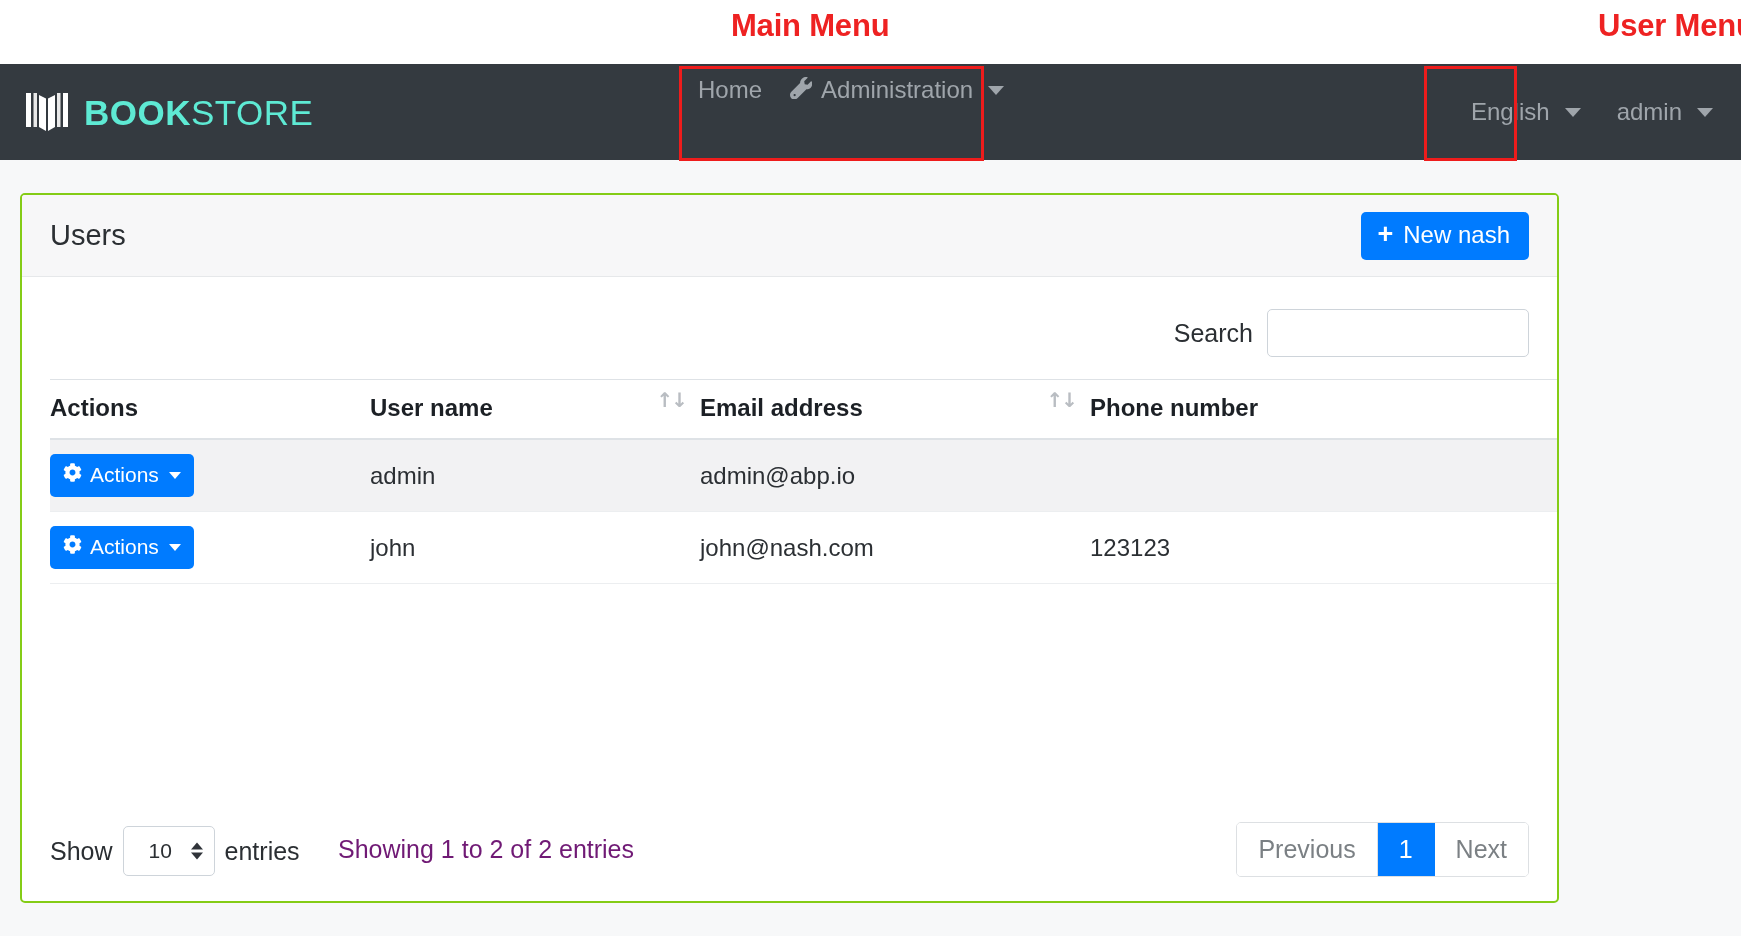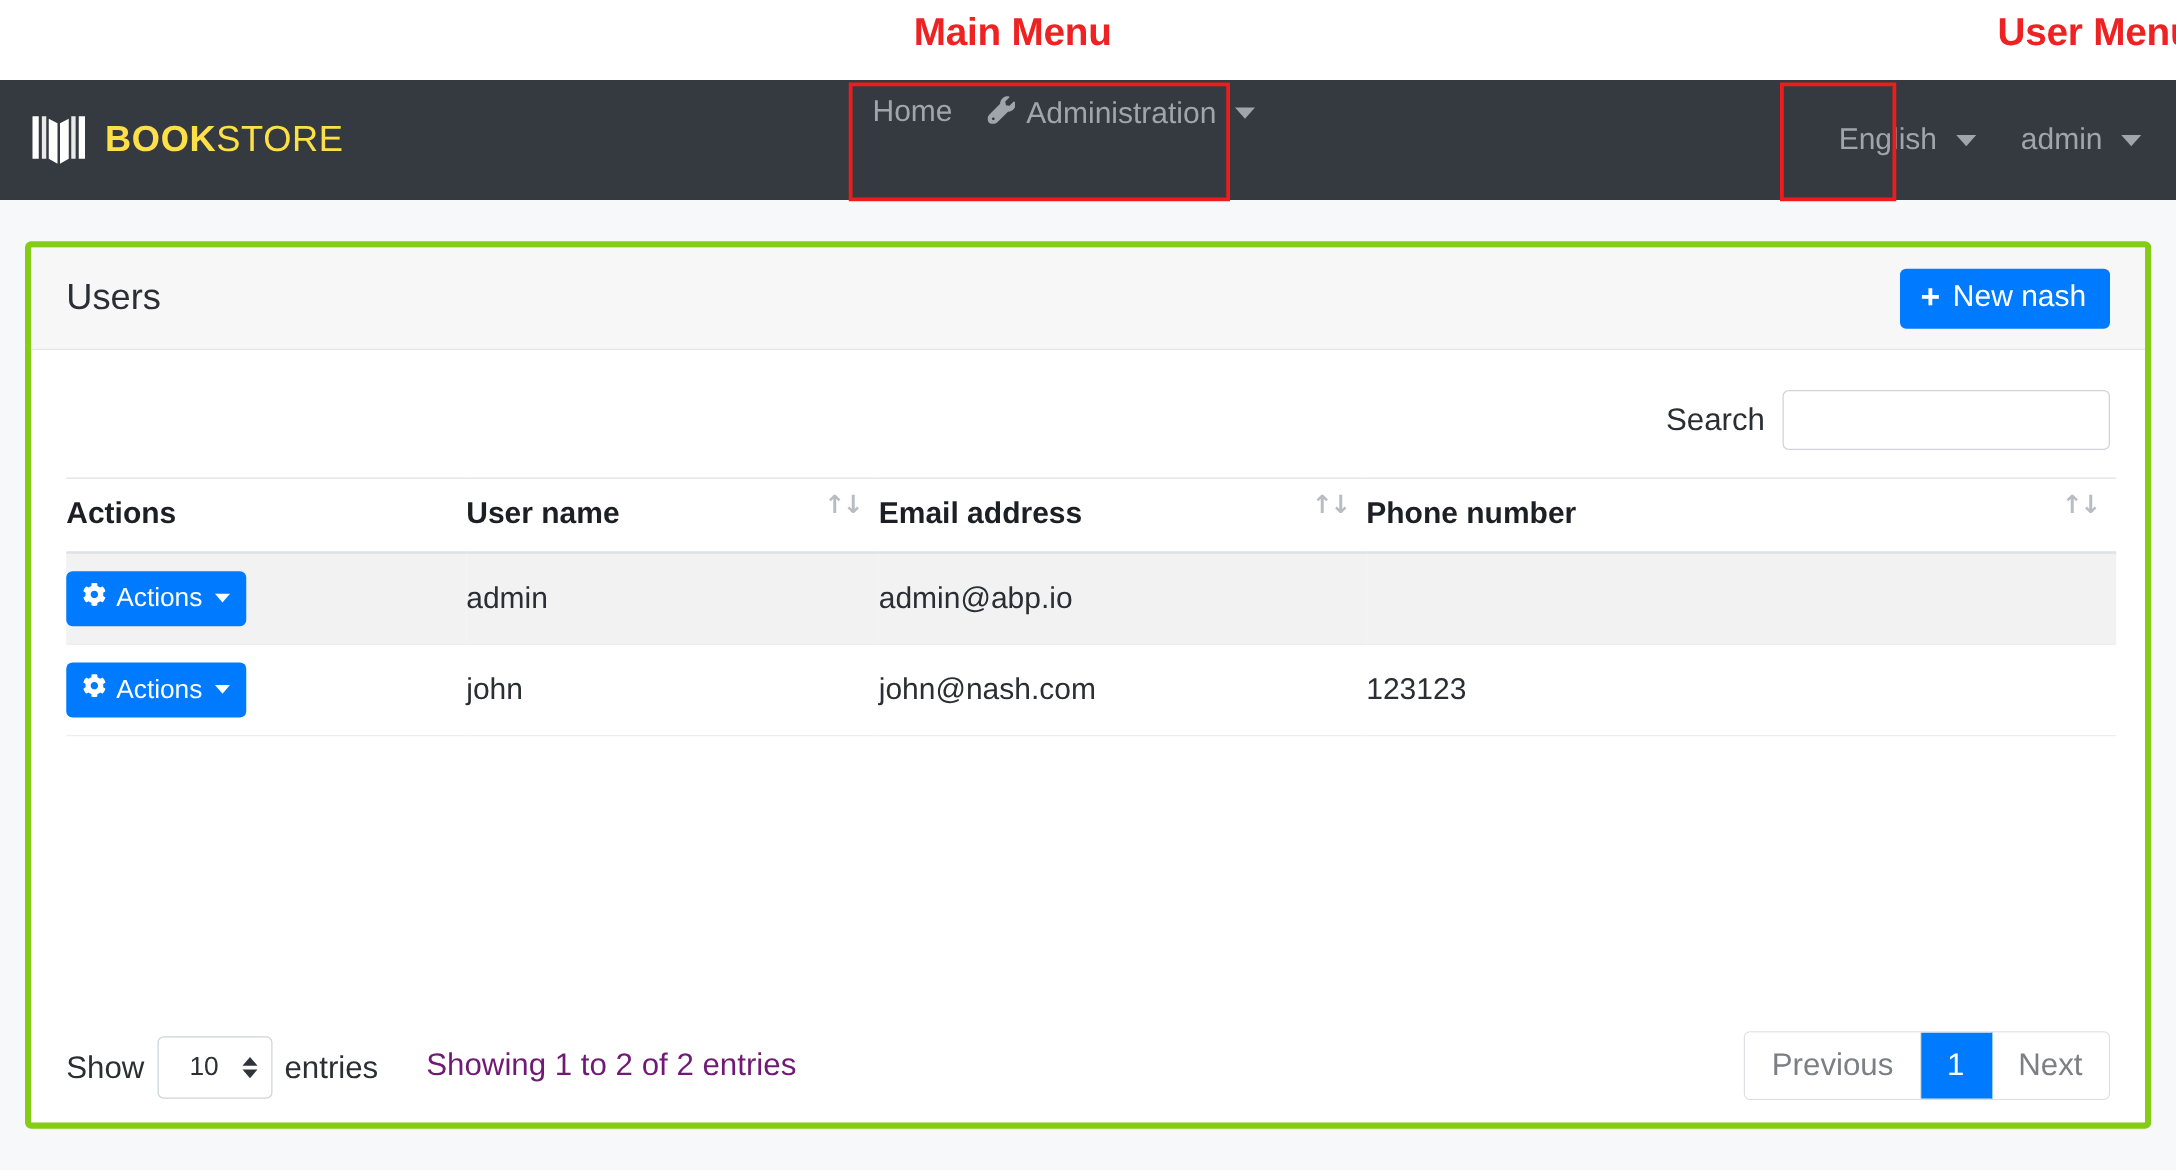--- a/index.html
+++ b/index.html
@@ -57,22 +57,22 @@
     gap: 14px;
     text-decoration: none;
     height: 100%;
   }
   .brand-logo {
     width: 46px;
     height: 42px;
     display: block;
   }
   .brand-text {
-    color: #fde047;
-    font-size: 29px;
+    color: #5eead4;
+    font-size: 35px;
     letter-spacing: 0.5px;
     line-height: 1;
     white-space: nowrap;
     text-align: right;
   }
   .brand-text .bold { font-weight: bold; }
   .brand-text .light { font-weight: normal; }
 
   .nav-main {
     position: absolute;
@@ -124,24 +124,24 @@
     left: 0; top: 160px;
     width: 1741px;
     height: 776px;
     background: #f7f8f9;
   }
 
   .card {
     position: absolute;
     left: 20px;
     top: 33px;
-    width: 1701px;
+    width: 1539px;
     height: 710px;
     background: #ffffff;
-    border: 5px solid #84cc16;
+    border: 2px solid #84cc16;
     border-radius: 5px;
     overflow: hidden;
   }
   .card-header {
     height: 82px;
     background: #f7f7f8;
     border-bottom: 1px solid #e6e8ea;
     display: flex;
     align-items: center;
     justify-content: space-between;

